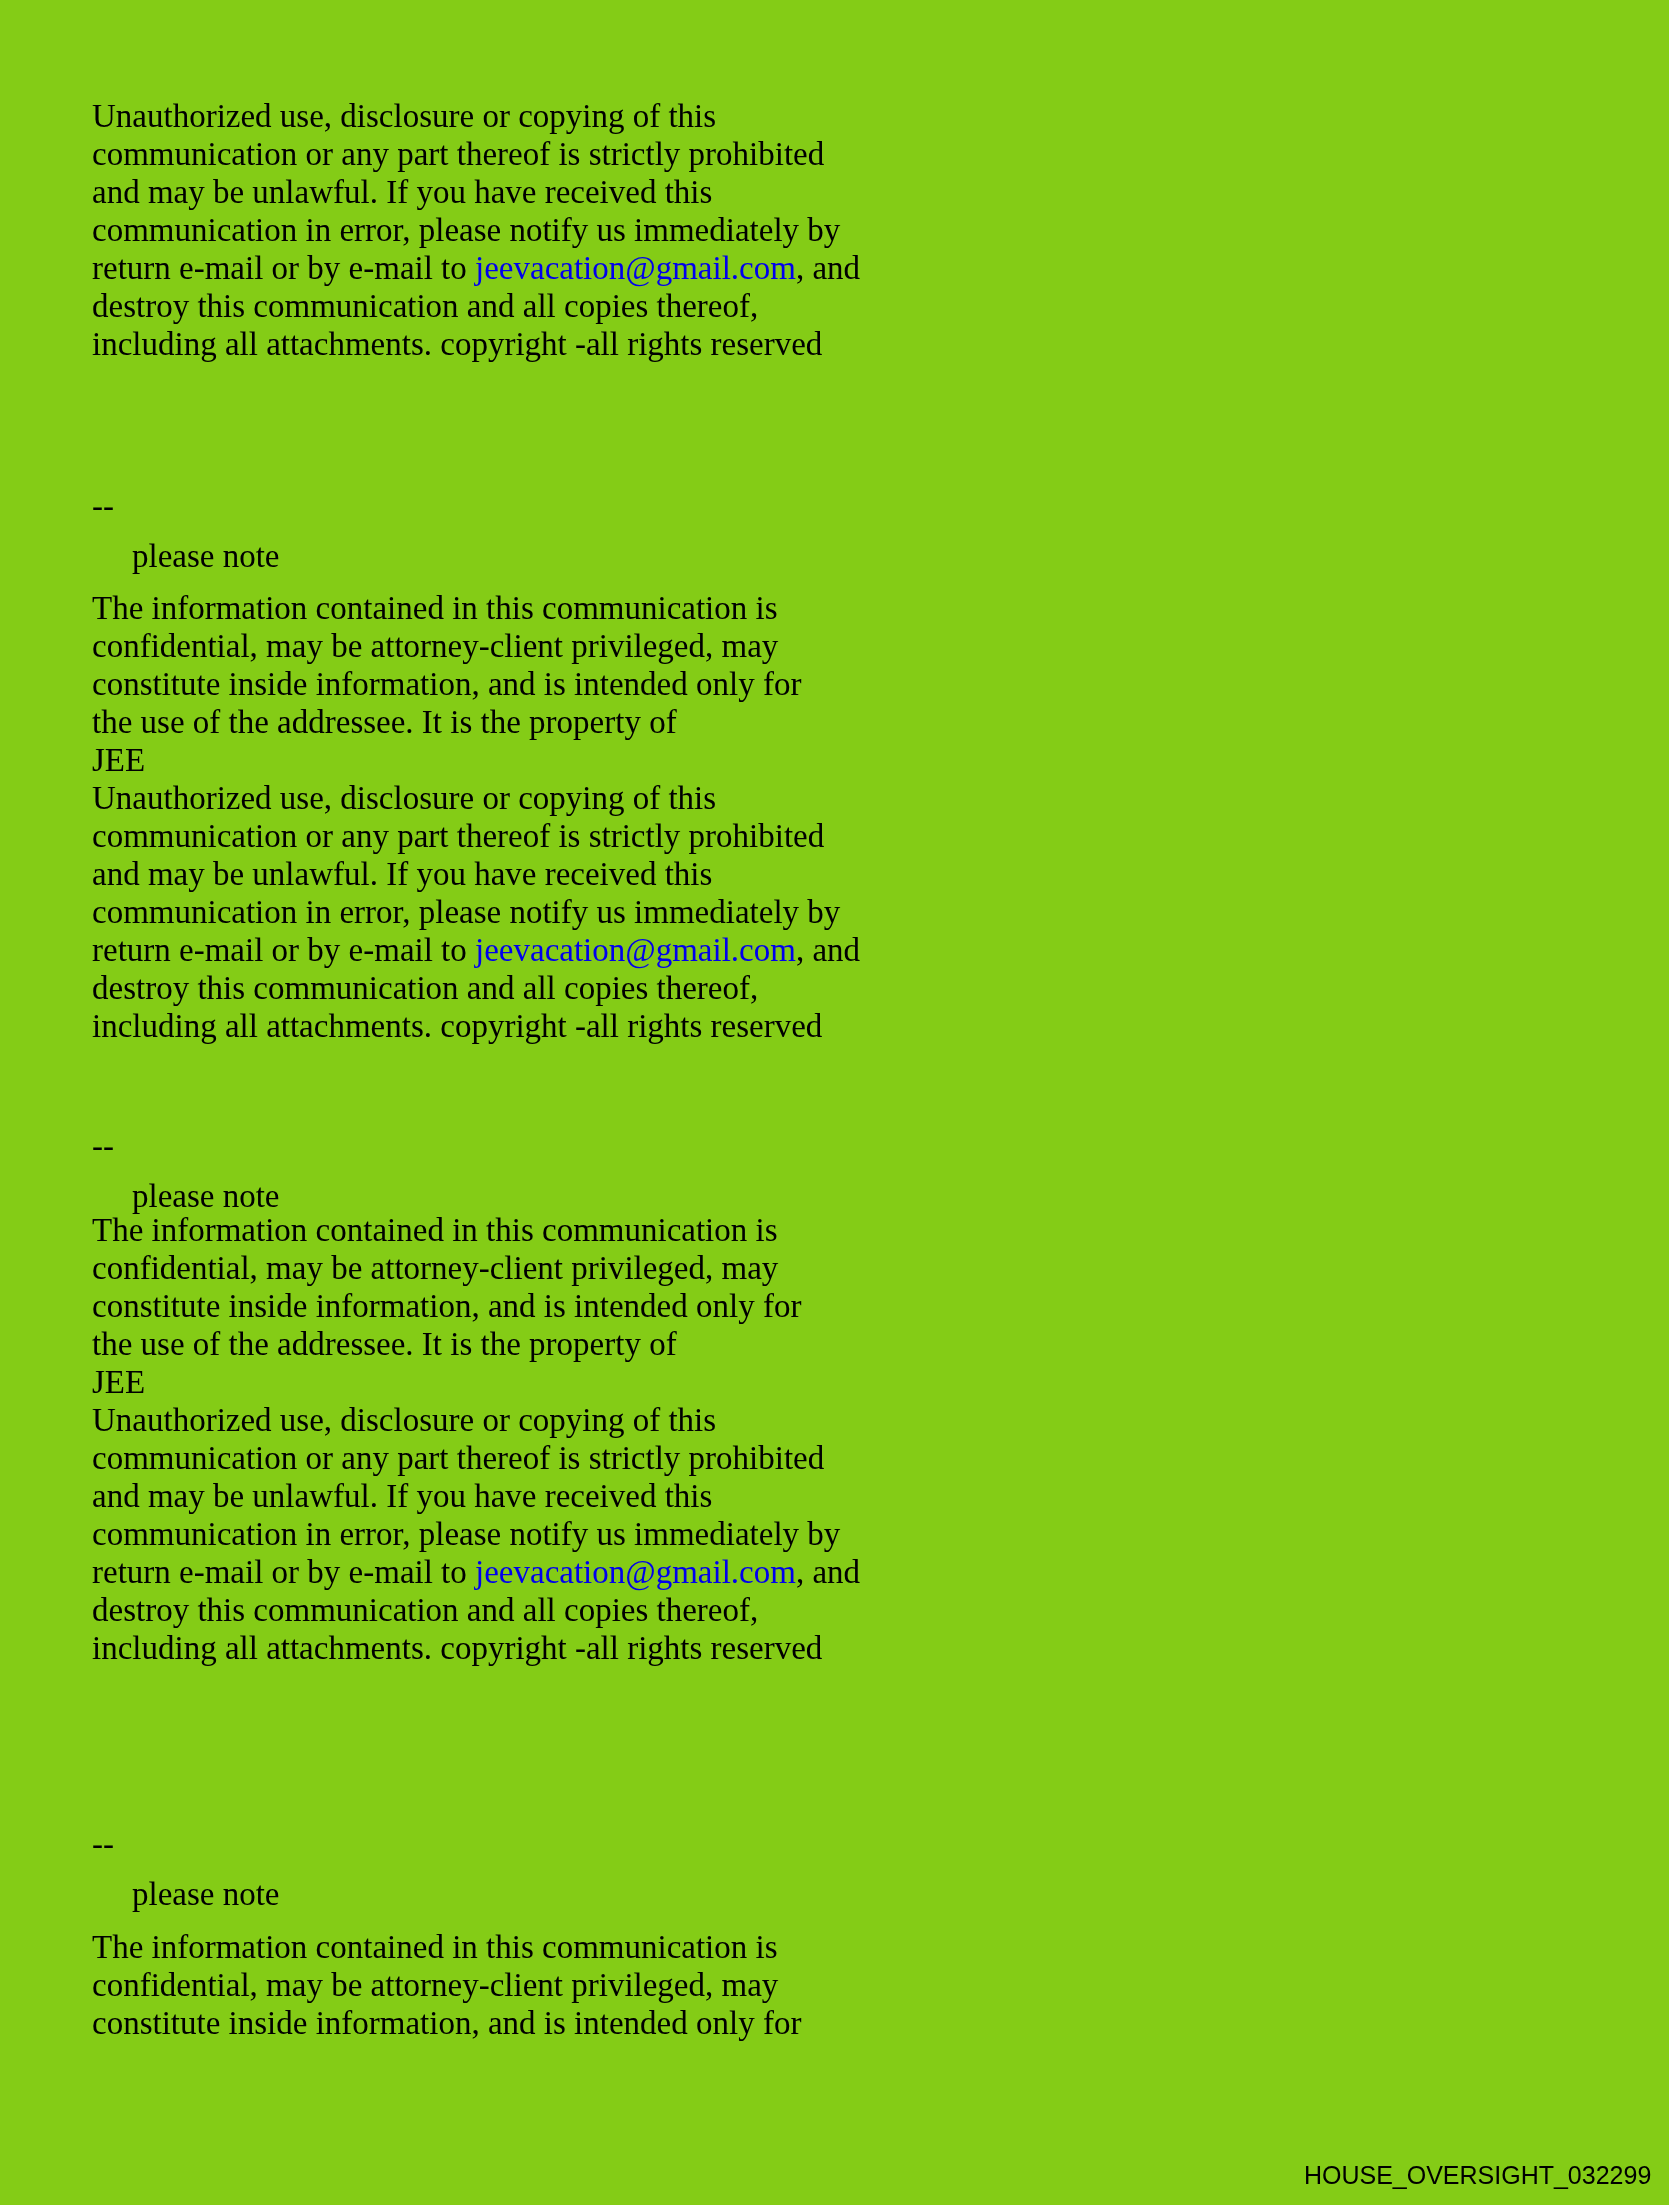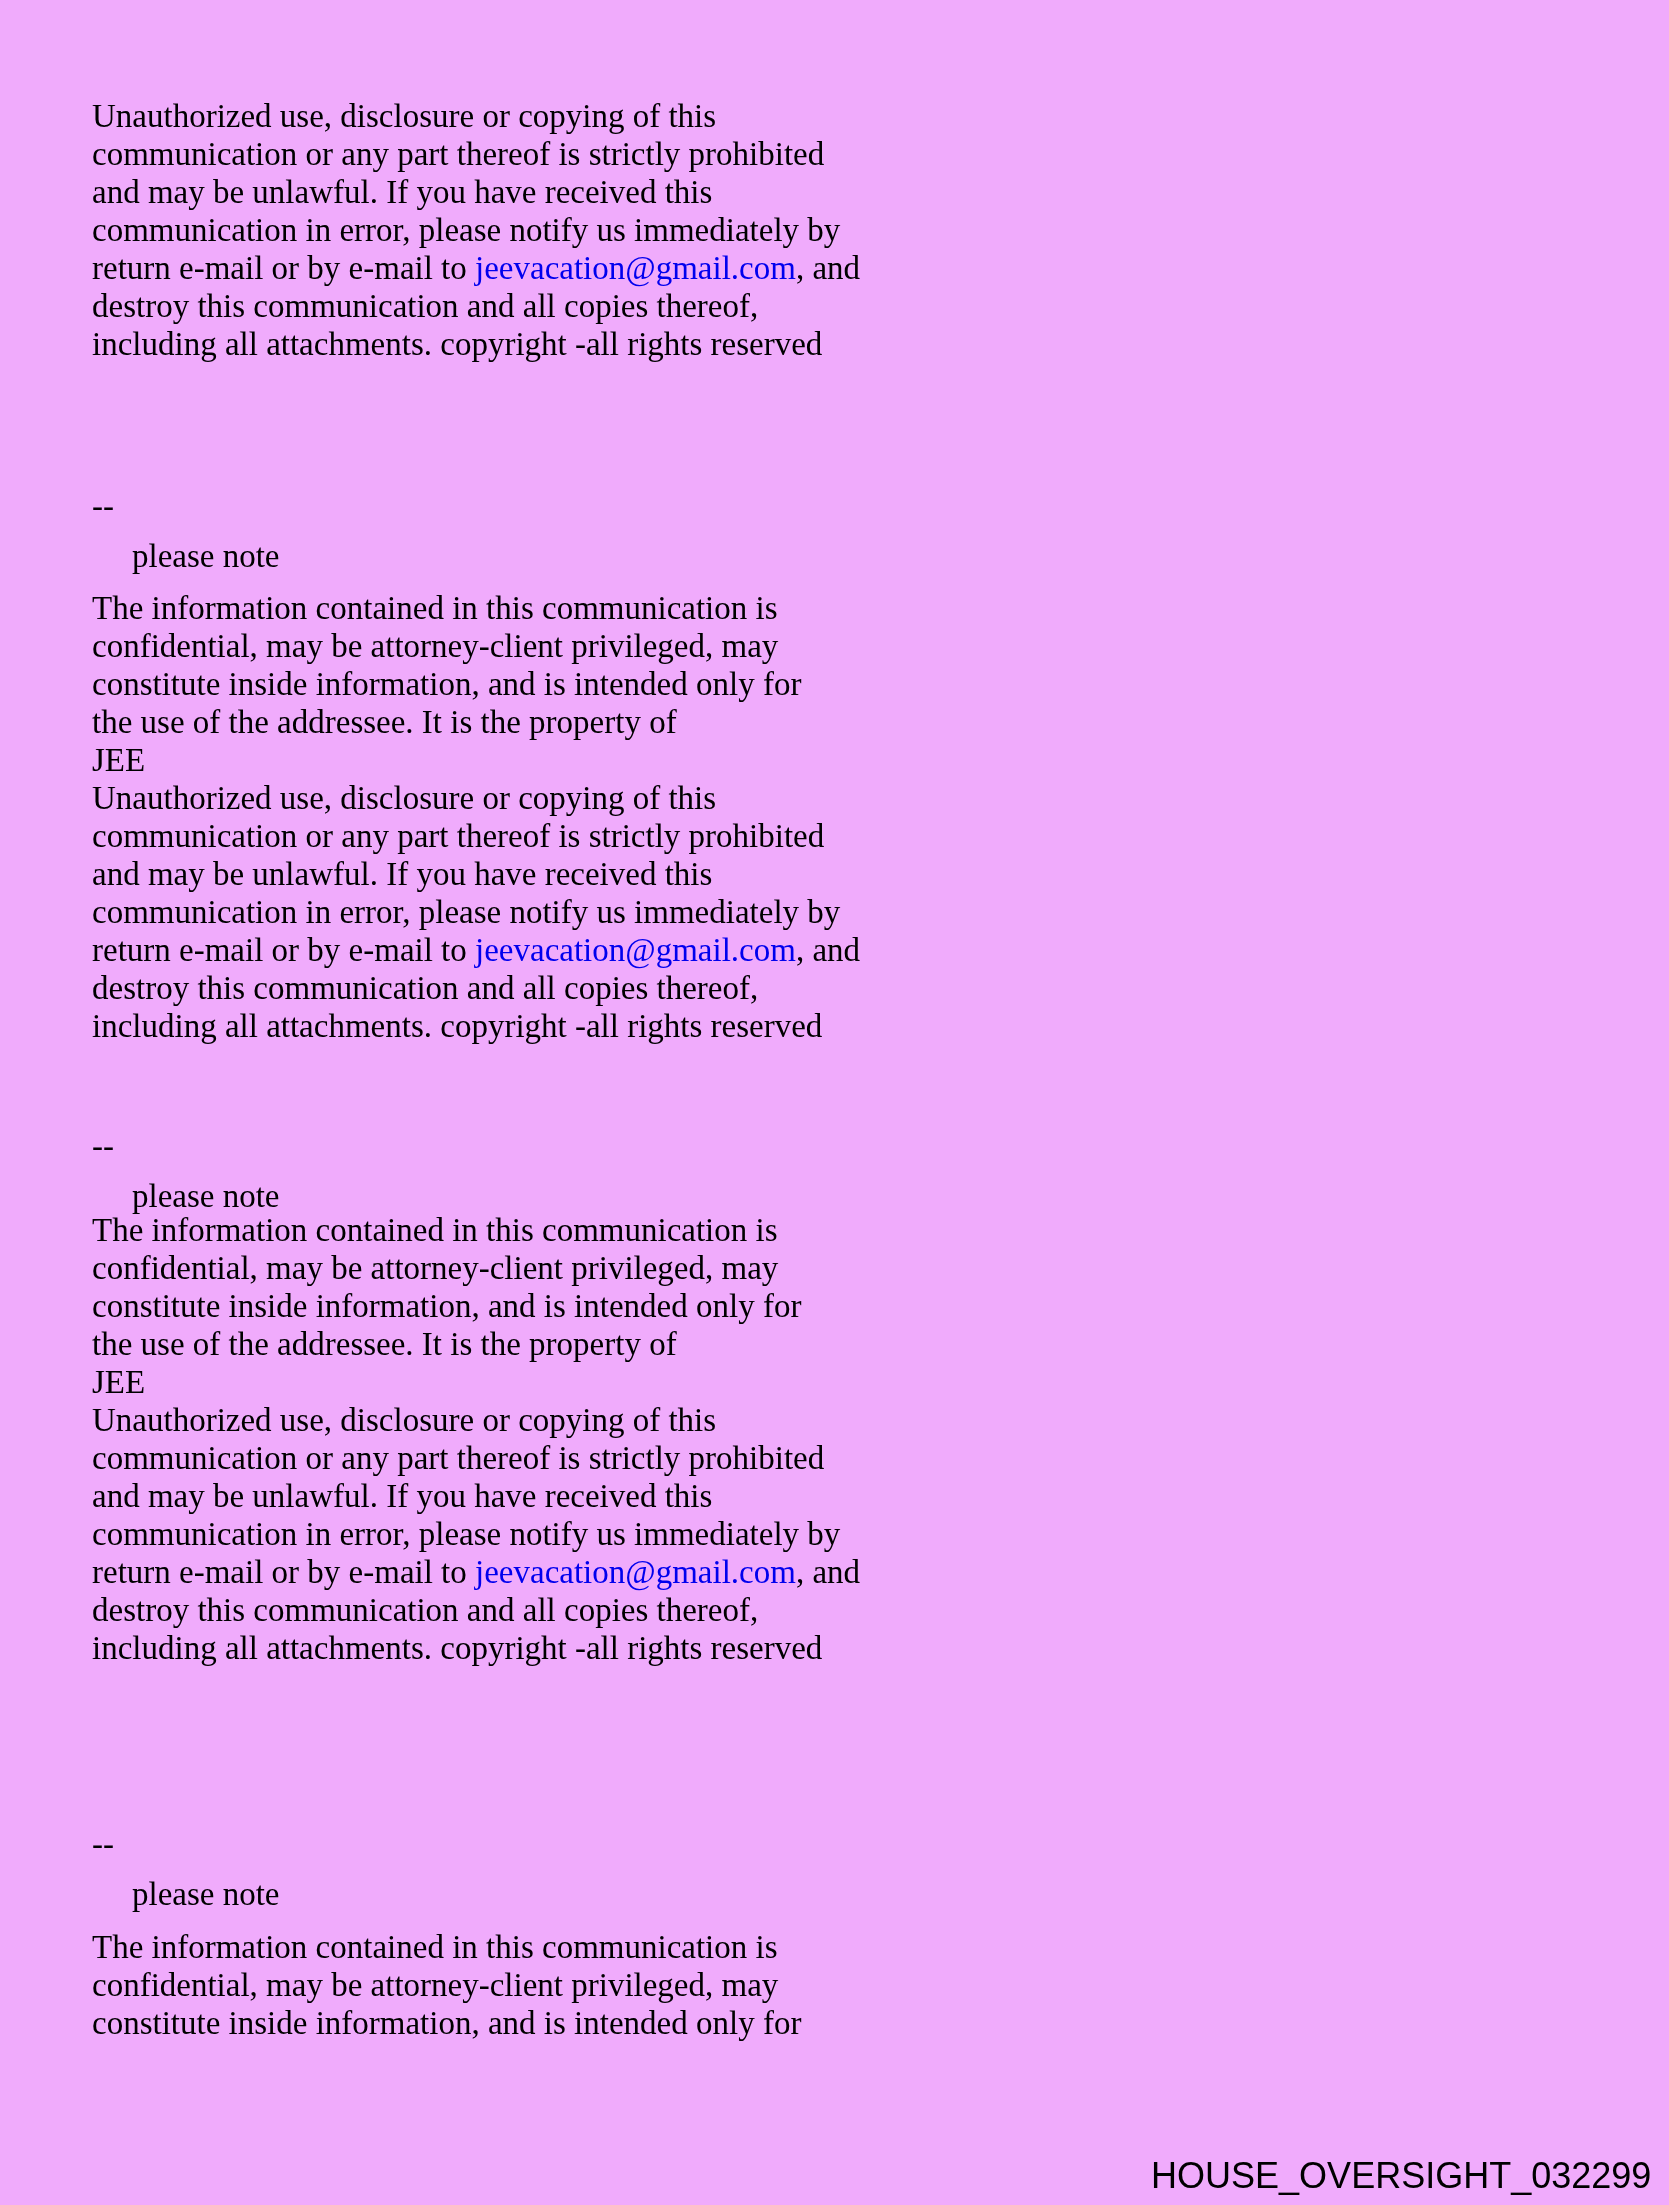--- a/index.html
+++ b/index.html
@@ -1,20 +1,20 @@
 <!DOCTYPE html>
 <html style="font-size:10.5px"><head>
 <meta charset="utf-8">
 <style>
   html,body{margin:0;padding:0;background:#ffffff;}
   .page{
     position:relative;
     width:1669px;
     height:2205px;
-    background:#f0abfc;
+    background:#84cc16;
     overflow:hidden;
     font-family:"Liberation Serif","DejaVu Serif",serif;
     font-size:33px;
     line-height:38px;
     color:#000000;
   }
   .para,.sep,.note{
     position:absolute;
     left:92px;
     white-space:pre;
@@ -33,21 +33,21 @@
   .pos-n2{top:1177px;}
   .pos-p3{top:1211px;}
   .pos-s3{top:1825px;}
   .pos-n3{top:1875px;}
   .pos-p4{top:1928px;}
   .bates{
     position:absolute;
     top:2157px;
     right:17.7px;
     font-family:"Liberation Sans","DejaVu Sans",sans-serif;
-    font-size:36px;
+    font-size:25px;
     line-height:37px;
     color:#000000;
     white-space:pre;
   }
 </style>
 </head>
 <body>
 
 <div class="page">
 

